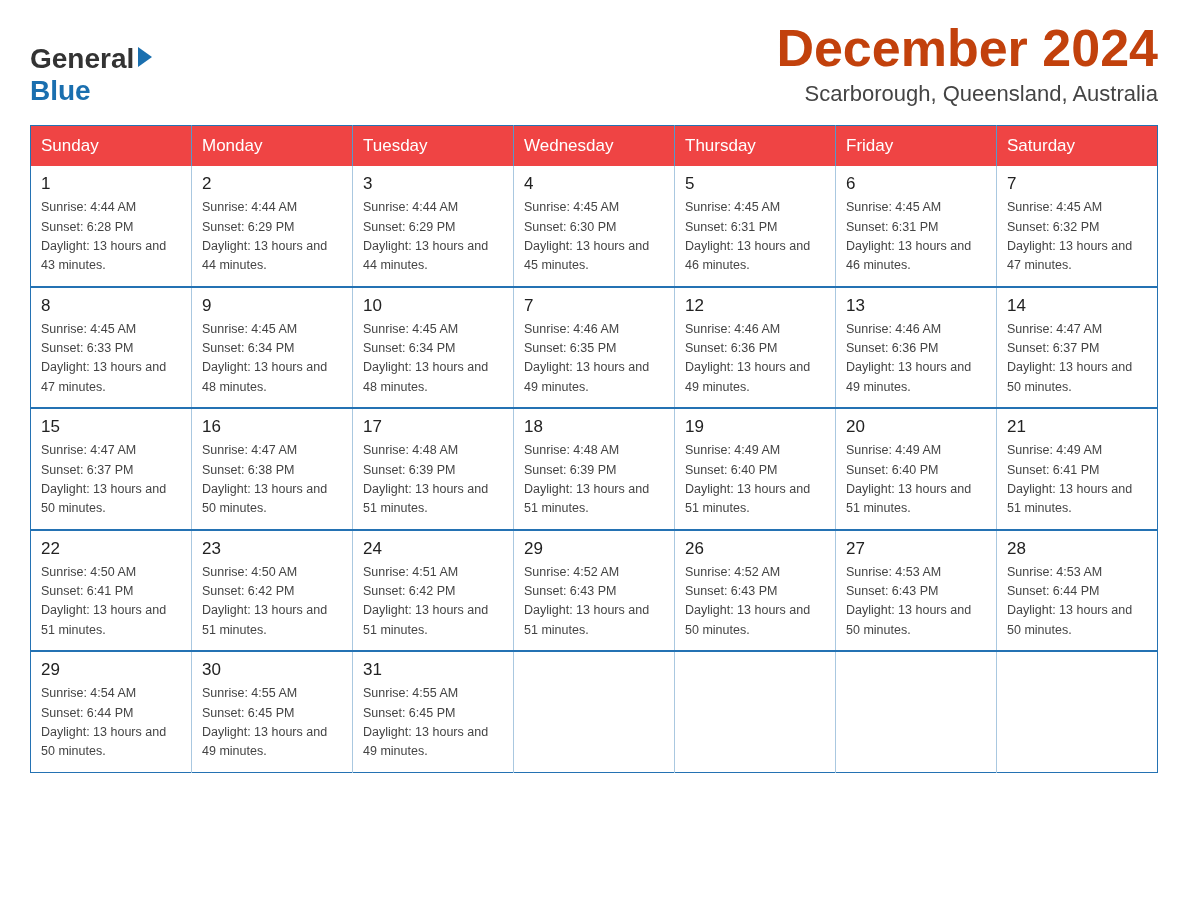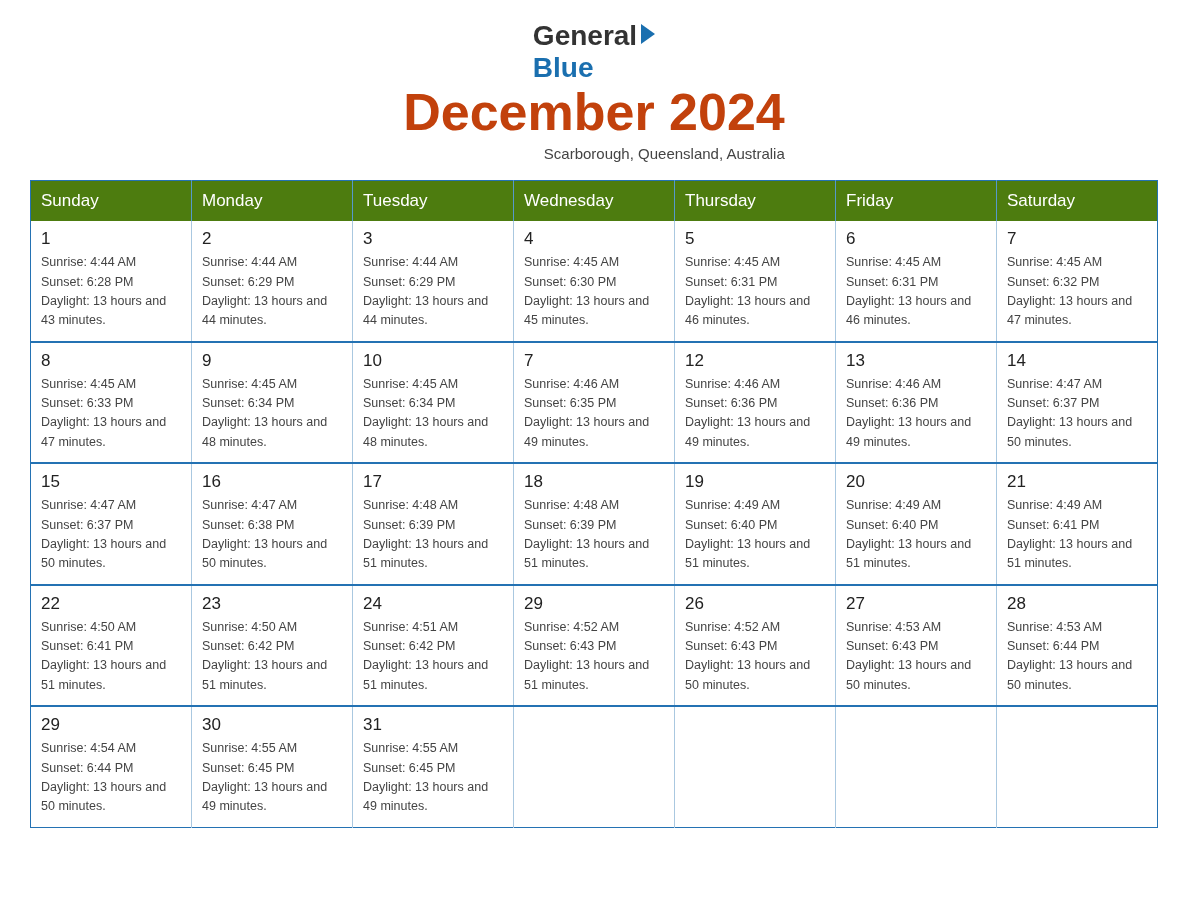--- a/index.html
+++ b/index.html
@@ -6,23 +6,22 @@
     body {
       background: #ffffff;
       font-family: Arial, sans-serif;
       width: 1188px;
       min-height: 918px;
       padding: 20px 30px 30px 30px;
     }
     .header-area {
       display: flex;
       justify-content: space-between;
-      align-items: center;
+      align-items: flex-end;
       margin-bottom: 18px;
-      flex-direction: column;
     }
     .logo-area {
       display: flex;
       flex-direction: column;
       align-items: flex-start;
     }
     .logo-text {
       display: flex;
       align-items: center;
       font-size: 28px;
@@ -47,31 +46,31 @@
     .title-area {
       text-align: right;
     }
     .main-title {
       font-size: 52px;
       font-weight: bold;
       color: #c2410c;
       line-height: 1.1;
     }
     .subtitle {
-      font-size: 15px;
+      font-size: 22px;
       color: #444;
       margin-top: 4px;
     }
     .calendar-table {
       width: 100%;
       border-collapse: collapse;
       border: 1px solid #2472b3;
     }
     .calendar-table thead tr th {
-      background-color: #4d7c0f;
+      background-color: #ef4444;
       color: #ffffff;
       font-size: 17px;
       font-weight: normal;
       padding: 10px 10px;
       text-align: left;
       border-right: 1px solid #5599cc;
       margin-left: 37px;
     }
     .calendar-table thead tr th:last-child {
       border-right: none;

